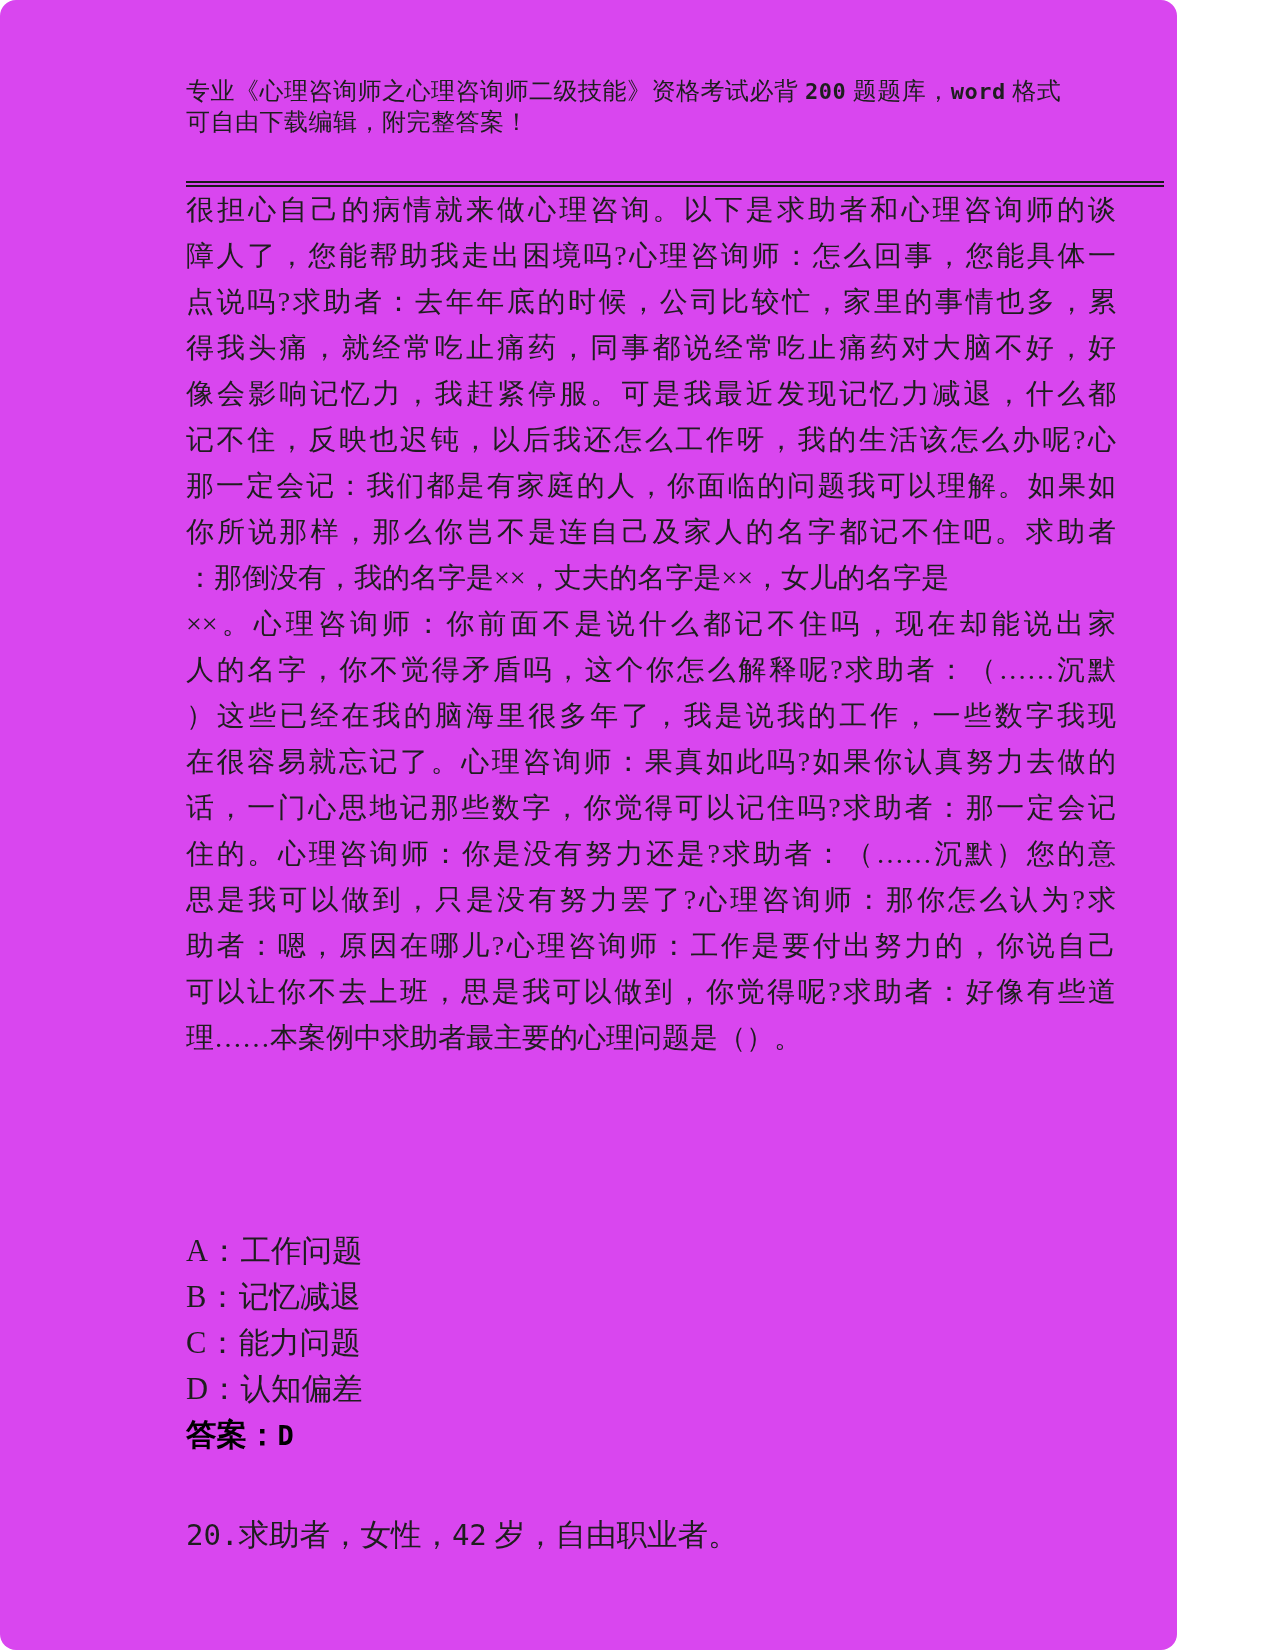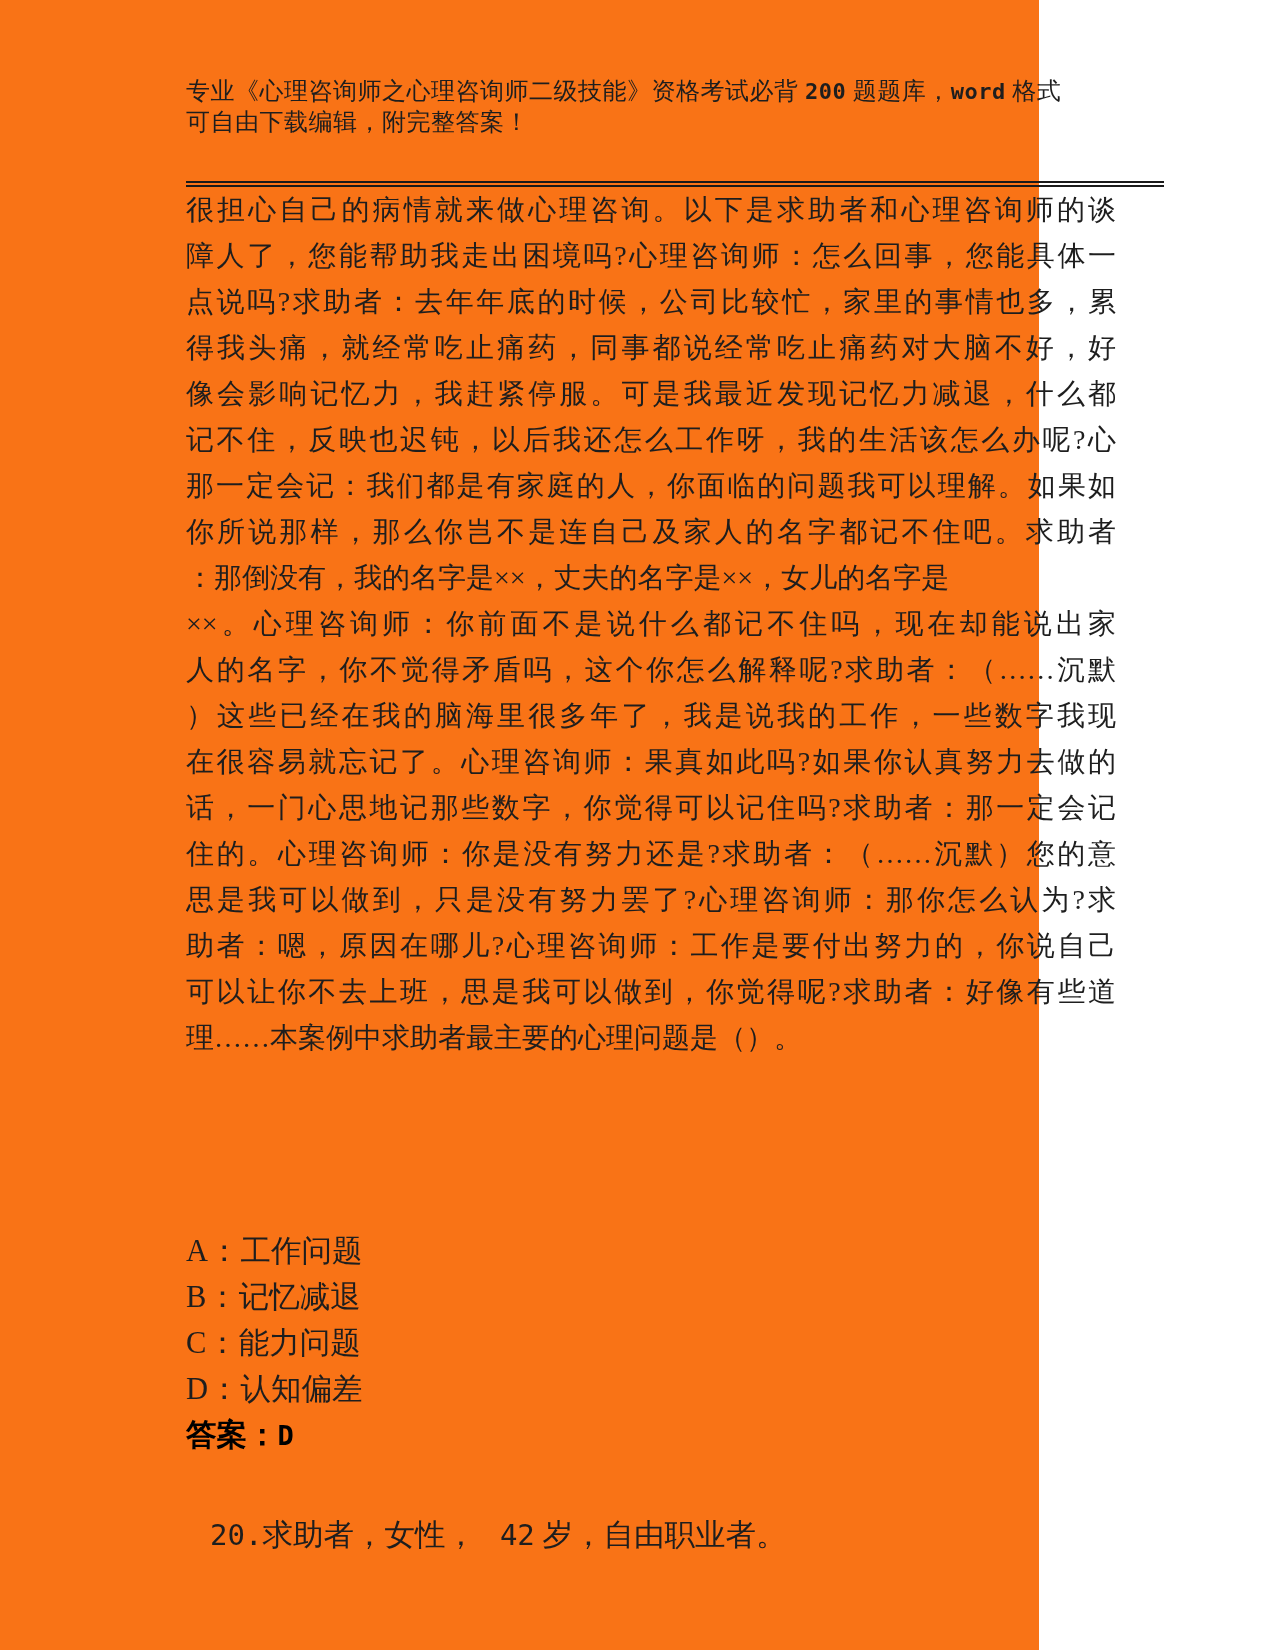--- a/index.html
+++ b/index.html
@@ -5,44 +5,44 @@
   html, body {
     margin: 0;
     padding: 0;
     background: #ffffff;
     width: 1275px;
     height: 1650px;
     overflow: hidden;
   }
   .page {
     position: relative;
-    width: 1039px;
+    width: 1177px;
     height: 1650px;
-    background: #f97316;
+    background: #d946ef;
     color: #1e1e1e;
     font-family: "Liberation Serif", "DejaVu Serif", serif;
+    border-radius: 16px;
   }
   .header {
     position: absolute;
     left: 186px;
     top: 76px;
     width: 980px;
     font-size: 24px;
     line-height: 31px;
     letter-spacing: 0.5px;
   }
   .latin-bold {
     font-family: "DejaVu Sans Mono", "Liberation Mono", monospace;
     font-weight: bold;
     font-size: 22px;
   }
   .latin-num {
     font-family: "DejaVu Sans Mono", "Liberation Mono", monospace;
     font-size: 29px;
-    margin-left: 24px;
   }
   .rule {
     position: absolute;
     left: 186px;
     top: 181px;
     width: 978px;
     height: 2px;
     border-top: 2px solid #1a1a1a;
     border-bottom: 2px solid #1a1a1a;
   }

